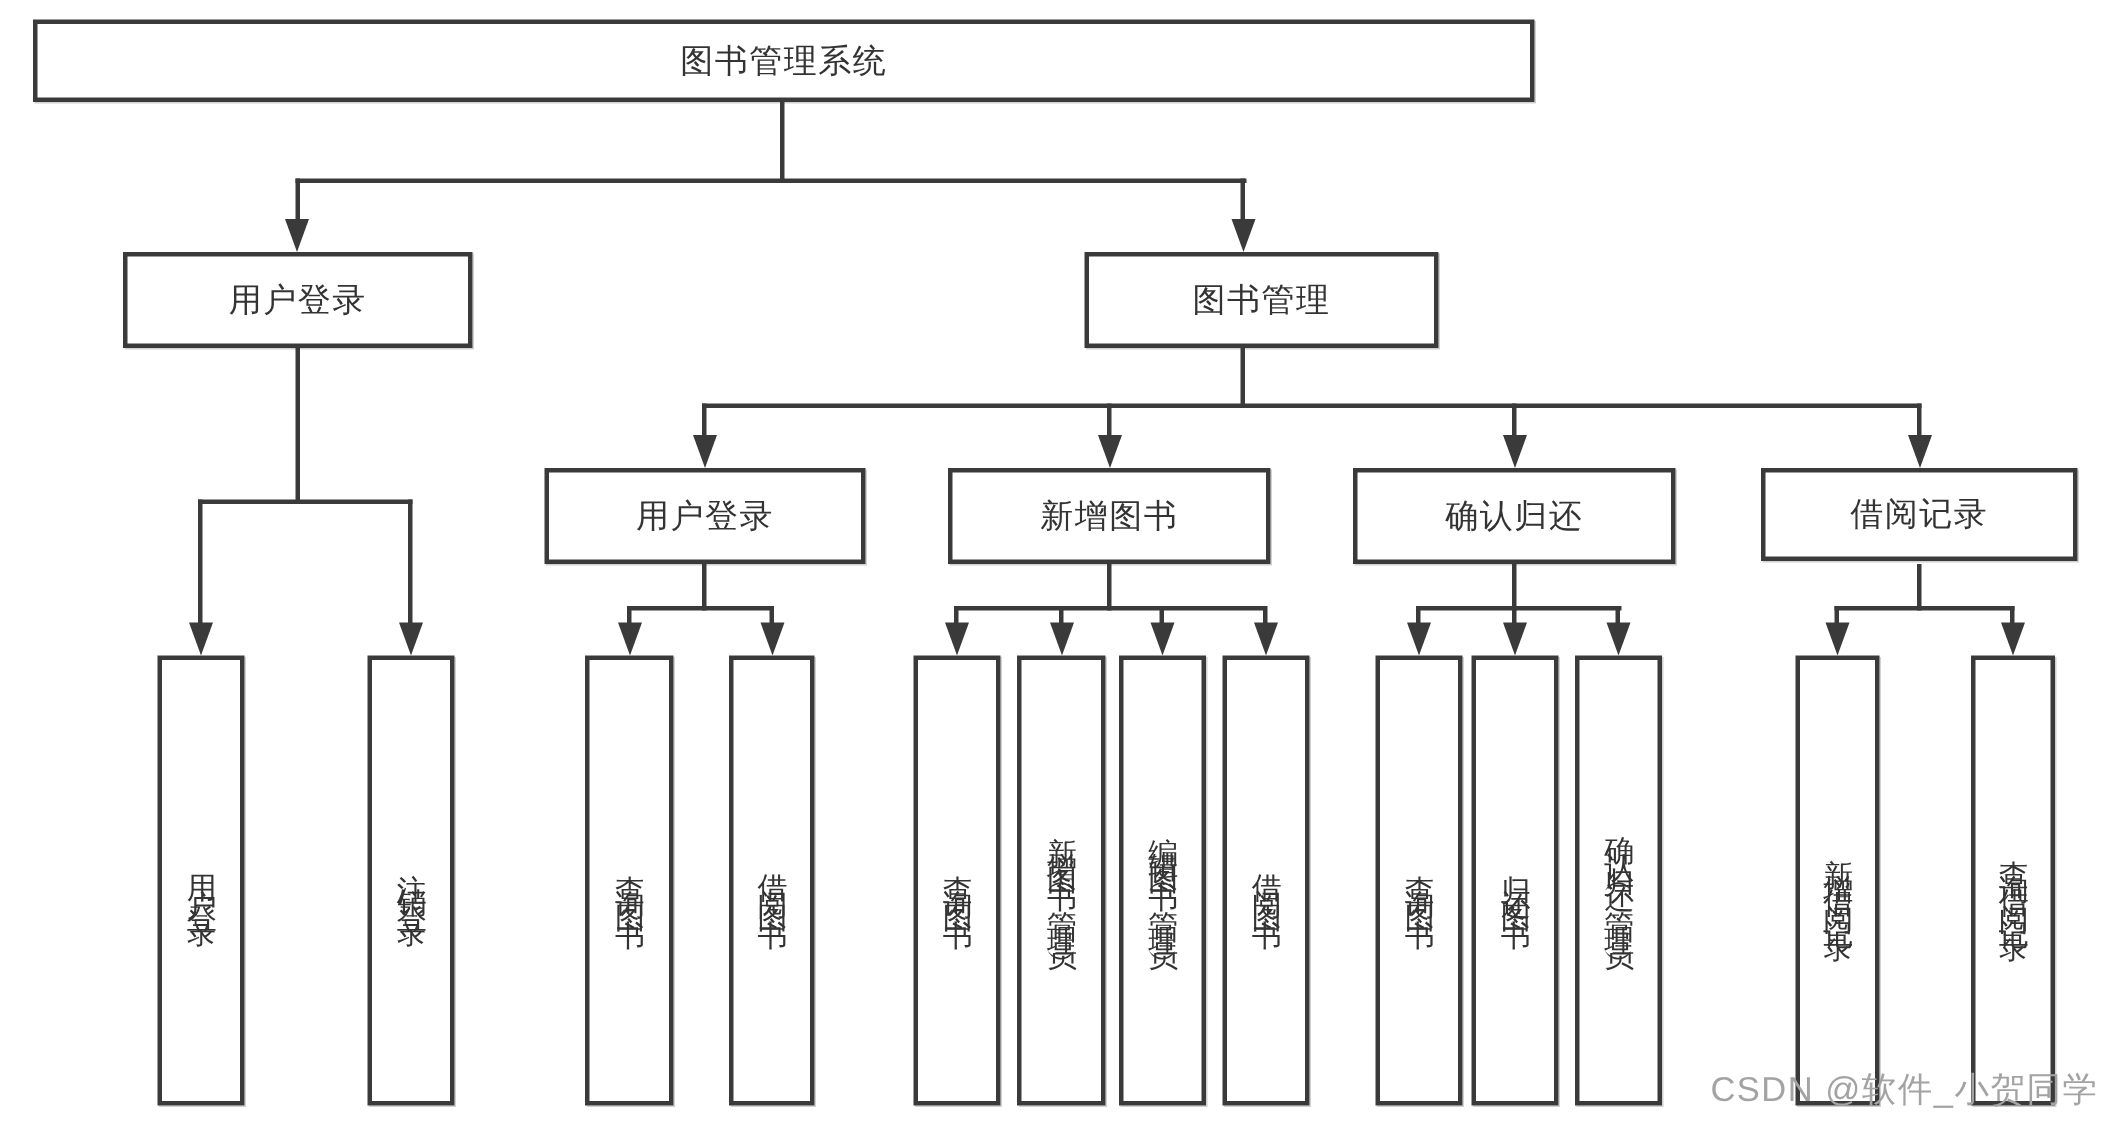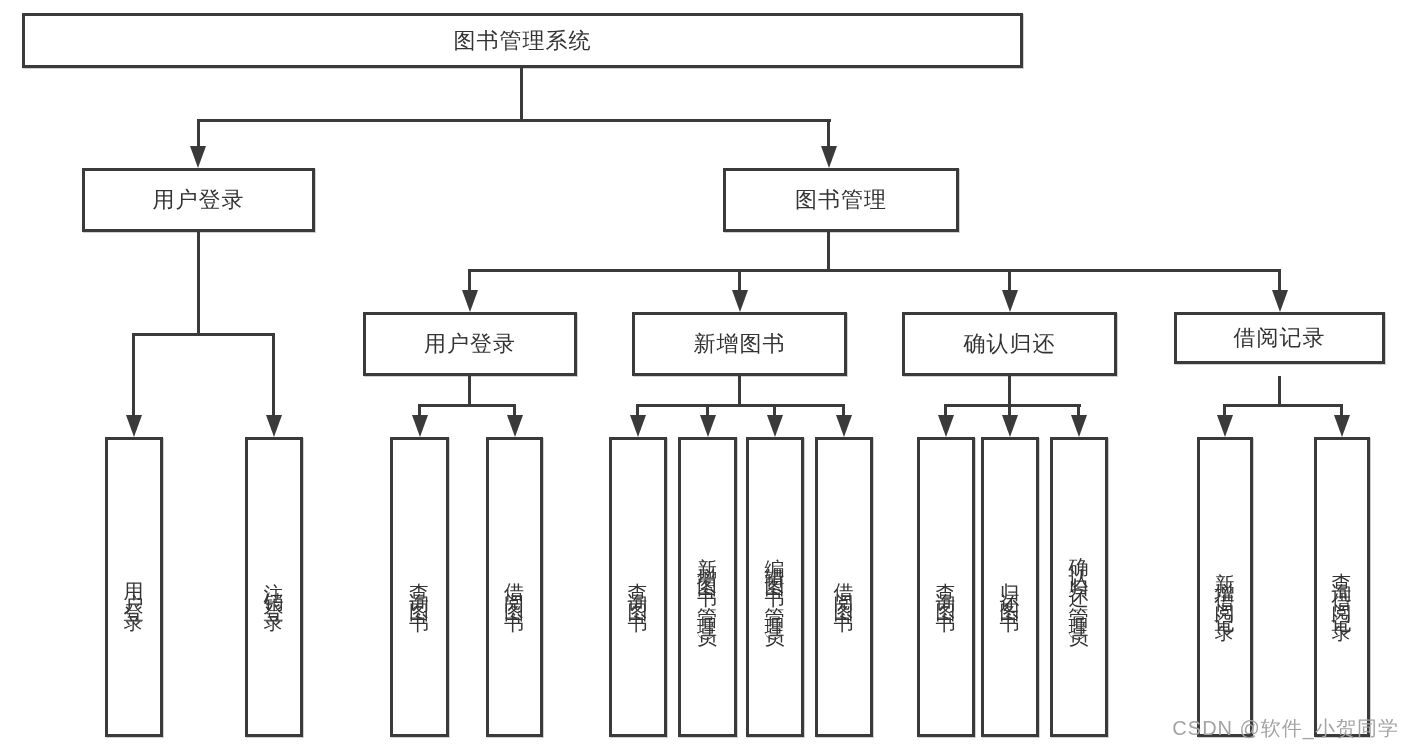--- a/index.html
+++ b/index.html
@@ -37,21 +37,21 @@
   .arrow{
     position:absolute;
     width:0;height:0;
     border-left:8px solid transparent;
     border-right:8px solid transparent;
     border-top:22px solid #3a3a3a;
   }
   .watermark{
     position:absolute;
     right:6px;bottom:5px;
-    font-size:20px;
+    font-size:23px;
     color:#a3a3a3;
     letter-spacing:1px;
   }
 </style>
 </head>
 <body>
 
 <div id="stage">
 
   <div class="box hbox" style="left:22px;top:13px;width:1001px;height:55px;">
@@ -92,21 +92,21 @@
 
   <div class="box hbox" style="left:363px;top:312px;width:214px;height:64px;">
     <span>用户登录</span>
   </div>
   <div class="box hbox" style="left:632px;top:312px;width:215px;height:64px;">
     <span>新增图书</span>
   </div>
   <div class="box hbox" style="left:902px;top:312px;width:215px;height:64px;">
     <span>确认归还</span>
   </div>
-  <div class="box hbox" style="left:1174px;top:312px;width:211px;height:52px;">
+  <div class="box hbox" style="left:1174px;top:312px;width:211px;height:62px;">
     <span>借阅记录</span>
   </div>
 
   <div class="vline" style="left:468px;top:376px;height:31px;"></div>
   <div class="hline" style="left:418px;top:404px;width:98px;"></div>
   <div class="vline" style="left:418px;top:404px;height:15px;"></div>
   <div class="arrow" style="left:412px;top:415px;"></div>
   <div class="vline" style="left:513px;top:404px;height:15px;"></div>
   <div class="arrow" style="left:507px;top:415px;"></div>
 

